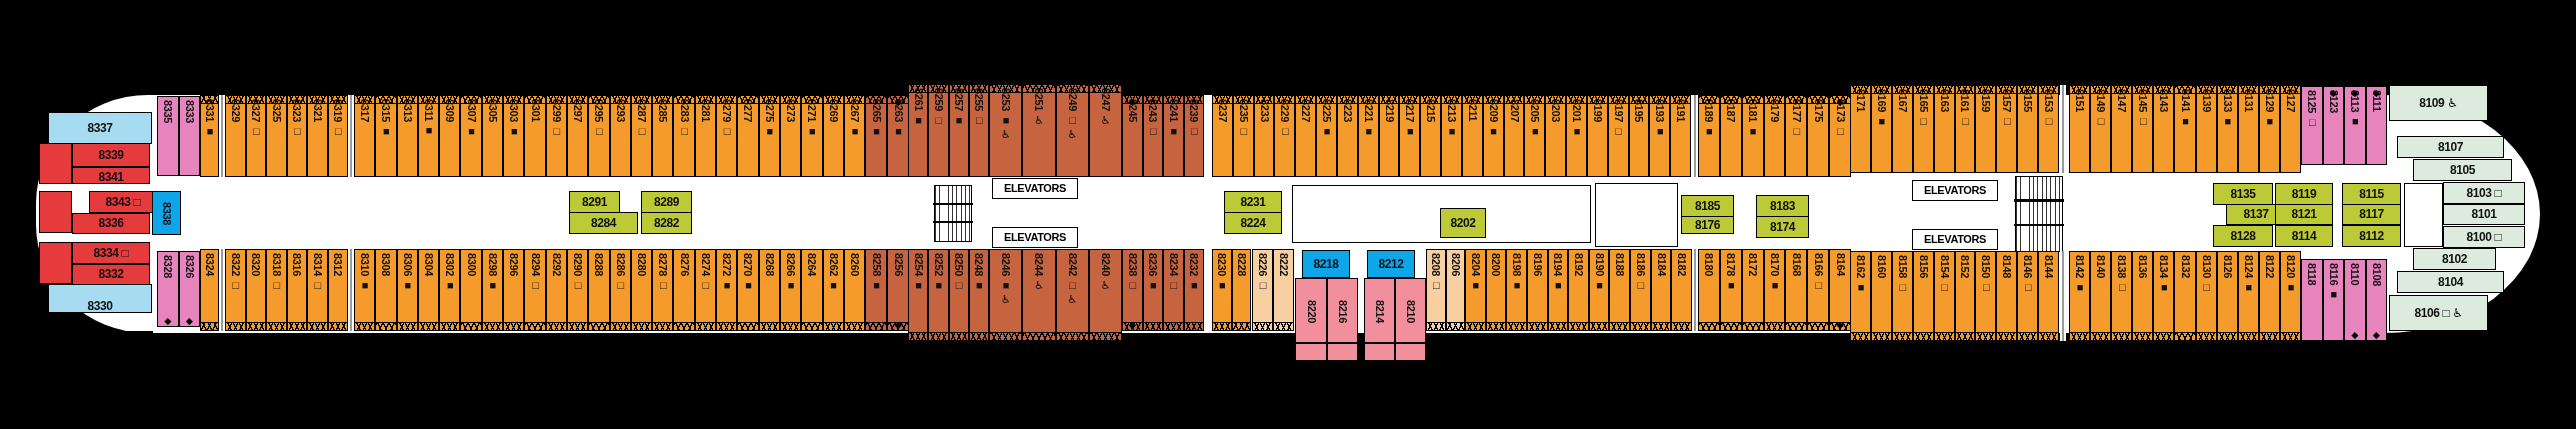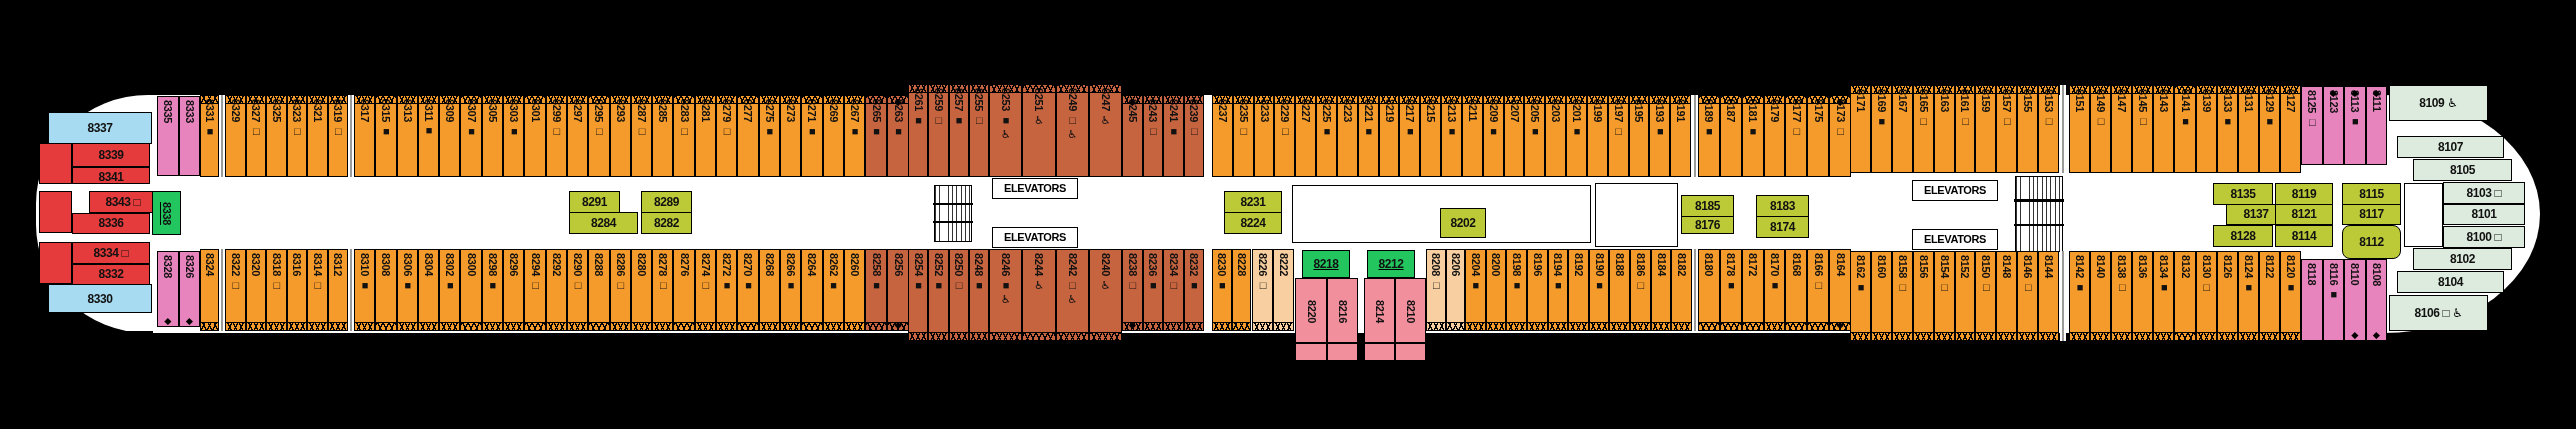--- a/index.html
+++ b/index.html
@@ -16,21 +16,21 @@
   .lh{font-weight:bold;font-size:12px;line-height:1;letter-spacing:-0.4px;white-space:nowrap;color:#111;}
   .dm{position:absolute;left:50%;transform:translateX(-50%);font-size:9.4px;line-height:1;color:#000;}
   .dm.t{top:0.9px;} .dm.b{bottom:0.9px;}
   .zz{position:absolute;left:0;right:0;height:6.9px;
       background:repeating-linear-gradient(63deg,rgba(0,0,0,0) 0 3.9px,#000 3.9px 5.2px),
                  repeating-linear-gradient(-63deg,rgba(0,0,0,0) 0 3.9px,#000 3.9px 5.2px);}
   .zz.t{top:0;border-bottom:0.9px solid #000;} .zz.b{bottom:0;border-top:0.9px solid #000;}
   .c-orange{background:#F59B2B;} .c-terracotta{background:#C66440;}
   .c-magenta{background:#E884BD;} .c-red{background:#E63B3C;}
   .c-lightblue{background:#A6DBF2;} .c-olive{background:#BCCA38;}
-  .c-palegreen{background:#22c55e;text-decoration:underline;} .c-mint{background:#DCEBDE;}
+  .c-palegreen{background:#0ea5e9;} .c-mint{background:#DCEBDE;}
   .c-peach{background:#F7CFA0;} .c-salmon{background:#F18F9C;} .c-black{background:#000;border:none;}
   .pub{position:absolute;background:#fff;border:1.7px solid #000;box-sizing:border-box;}
   .elev{position:absolute;background:#fff;border:1.7px solid #000;box-sizing:border-box;
         display:flex;align-items:center;justify-content:center;font-weight:bold;font-size:11px;
         letter-spacing:-0.4px;color:#000;}
   .stairs{position:absolute;background:repeating-linear-gradient(90deg,#333 0 0.9px,#fff 0.9px 4.3px);
           border:1.7px solid #000;box-sizing:border-box;}
   .stairs:before,.stairs:after{content:"";position:absolute;left:-1.7px;right:-1.7px;height:2.6px;background:#000;}
   .stairs:before{top:30%;} .stairs:after{top:63%;}
   .divider{position:absolute;background:linear-gradient(90deg,#fff 0 38%,#9b9b9b 38% 62%,#fff 62% 100%);}
@@ -908,21 +908,21 @@
     </div>
     <div class="bx c-red" style="left: 72px; top: 213px; width: 78px; height: 20.6px;">
       <span class="lh">8336</span>
     </div>
     <div class="bx c-red" style="left: 72px; top: 242px; width: 78px; height: 21.5px;">
       <span class="lh">8334 □</span>
     </div>
     <div class="bx c-red" style="left: 72px; top: 264px; width: 78px; height: 20.6px;">
       <span class="lh">8332</span>
     </div>
-    <div class="bx c-lightblue" style="left: 48px; top: 284px; width: 104px; height: 29px;">
+    <div class="bx c-lightblue" style="left: 48px; top: 284px; width: 104px; height: 29px; align-items: flex-end;">
       <span class="lh">8330</span>
     </div>
     <div class="bx c-red" style="left: 39px; top: 143px; width: 33px; height: 41px;"></div>
     <div class="bx c-red" style="left: 39px; top: 191px; width: 33px; height: 42px;"></div>
     <div class="bx c-red" style="left: 39px; top: 242px; width: 33px; height: 42px;"></div>
     <div class="bx c-palegreen" style="left: 152px; top: 191px; width: 29px; height: 44px;">
       <span class="lv" style="padding-top: 1.7px;">8338</span>
     </div>
     <div class="bx c-olive" style="left: 569px; top: 191px; width: 51px; height: 21.5px;">
       <span class="lh">8291</span>
@@ -974,21 +974,21 @@
     </div>
     <div class="bx c-olive" style="left: 2275px; top: 225px; width: 58px; height: 21.5px;">
       <span class="lh">8114</span>
     </div>
     <div class="bx c-olive" style="left: 2342px; top: 183px; width: 59px; height: 21.5px;">
       <span class="lh">8115</span>
     </div>
     <div class="bx c-olive" style="left: 2342px; top: 204px; width: 59px; height: 20.6px; justify-content: center;">
       <span class="lh">8117</span>
     </div>
-    <div class="bx c-olive" style="left: 2342px; top: 225px; width: 59px; height: 34px; border-radius: 8px;">
+    <div class="bx c-olive" style="left: 2342px; top: 225px; width: 59px; height: 22px;">
       <span class="lh">8112</span>
     </div>
     <div class="bx c-palegreen" style="left: 1302px; top: 250px; width: 48px; height: 28px;">
       <span class="lh">8218</span>
     </div>
     <div class="bx c-palegreen" style="left: 1367px; top: 250px; width: 48px; height: 28px;">
       <span class="lh">8212</span>
     </div>
     <div class="bx c-salmon" style="left: 1295px; top: 278px; width: 32px; height: 65px;">
       <span class="lv" style="padding-top: 1.7px;">8220</span>
@@ -1017,21 +1017,21 @@
     </div>
     <div class="bx c-mint" style="left: 2443px; top: 182px; width: 82px; height: 21.5px;">
       <span class="lh">8103 □</span>
     </div>
     <div class="bx c-mint" style="left: 2443px; top: 204px; width: 82px; height: 20.6px;">
       <span class="lh">8101</span>
     </div>
     <div class="bx c-mint" style="left: 2443px; top: 226px; width: 82px; height: 21.5px; align-items: center;">
       <span class="lh">8100 □</span>
     </div>
-    <div class="bx c-mint" style="left: 2413px; top: 248px; width: 99px; height: 22px;">
+    <div class="bx c-mint" style="left: 2413px; top: 248px; width: 83px; height: 22px;">
       <span class="lh">8102</span>
     </div>
     <div class="bx c-mint" style="left: 2397px; top: 271px; width: 107px; height: 22px;">
       <span class="lh">8104</span>
     </div>
     <div class="bx c-mint" style="left: 2389px; top: 295px; width: 99px; height: 36px;">
       <span class="lh">8106 □ ♿</span>
     </div>
     <div class="elev" style="left: 992px; top: 178px; width: 86px; height: 20.6px;">
       <span>ELEVATORS</span>

